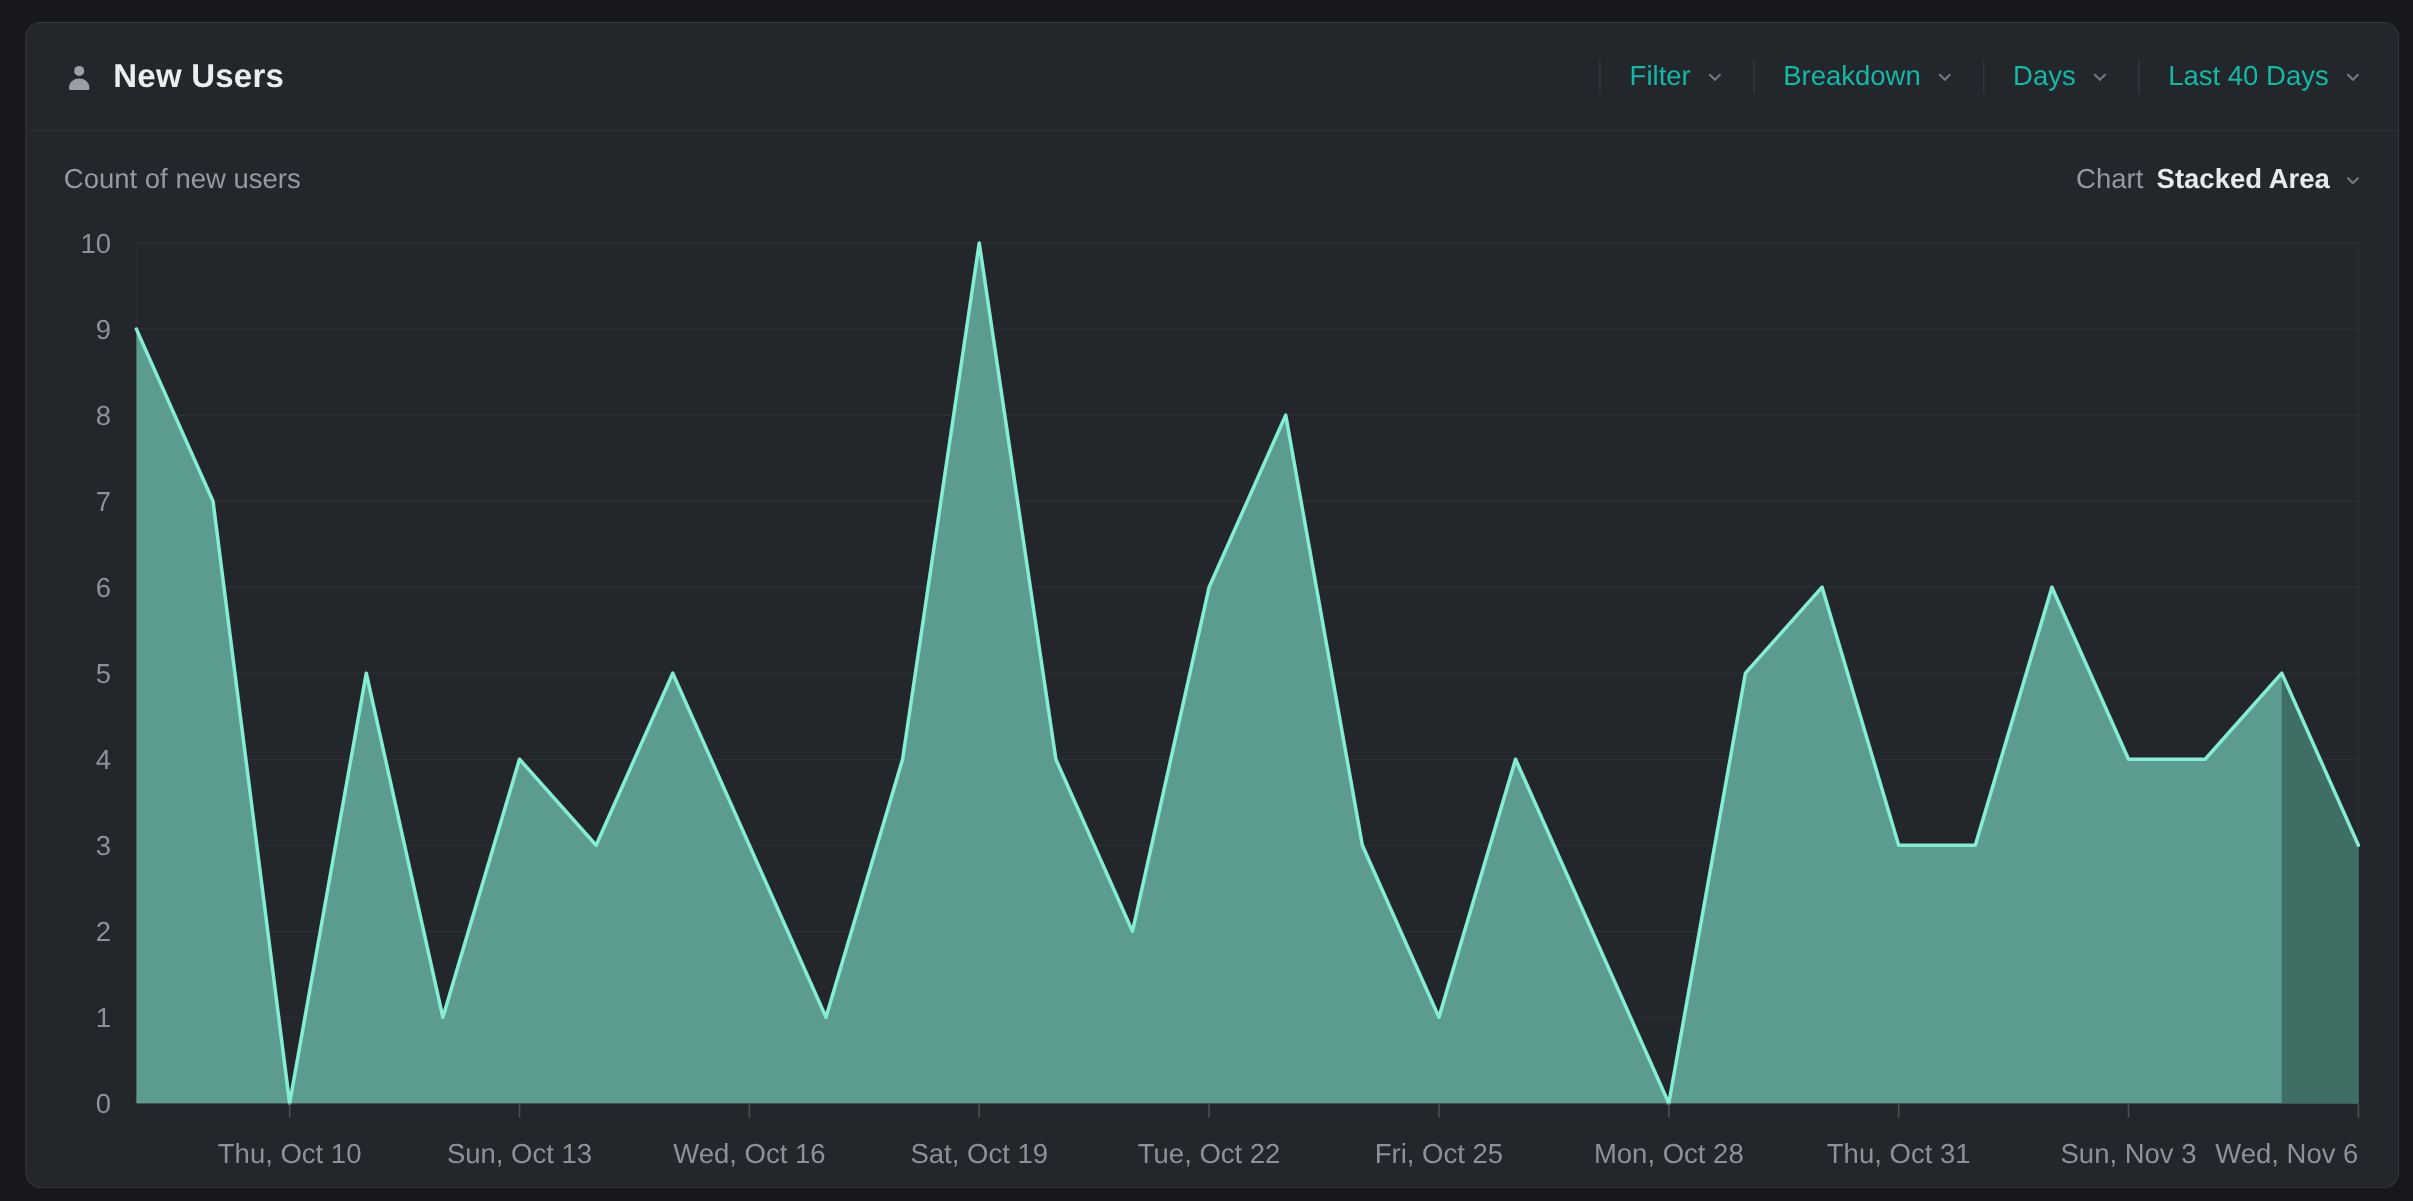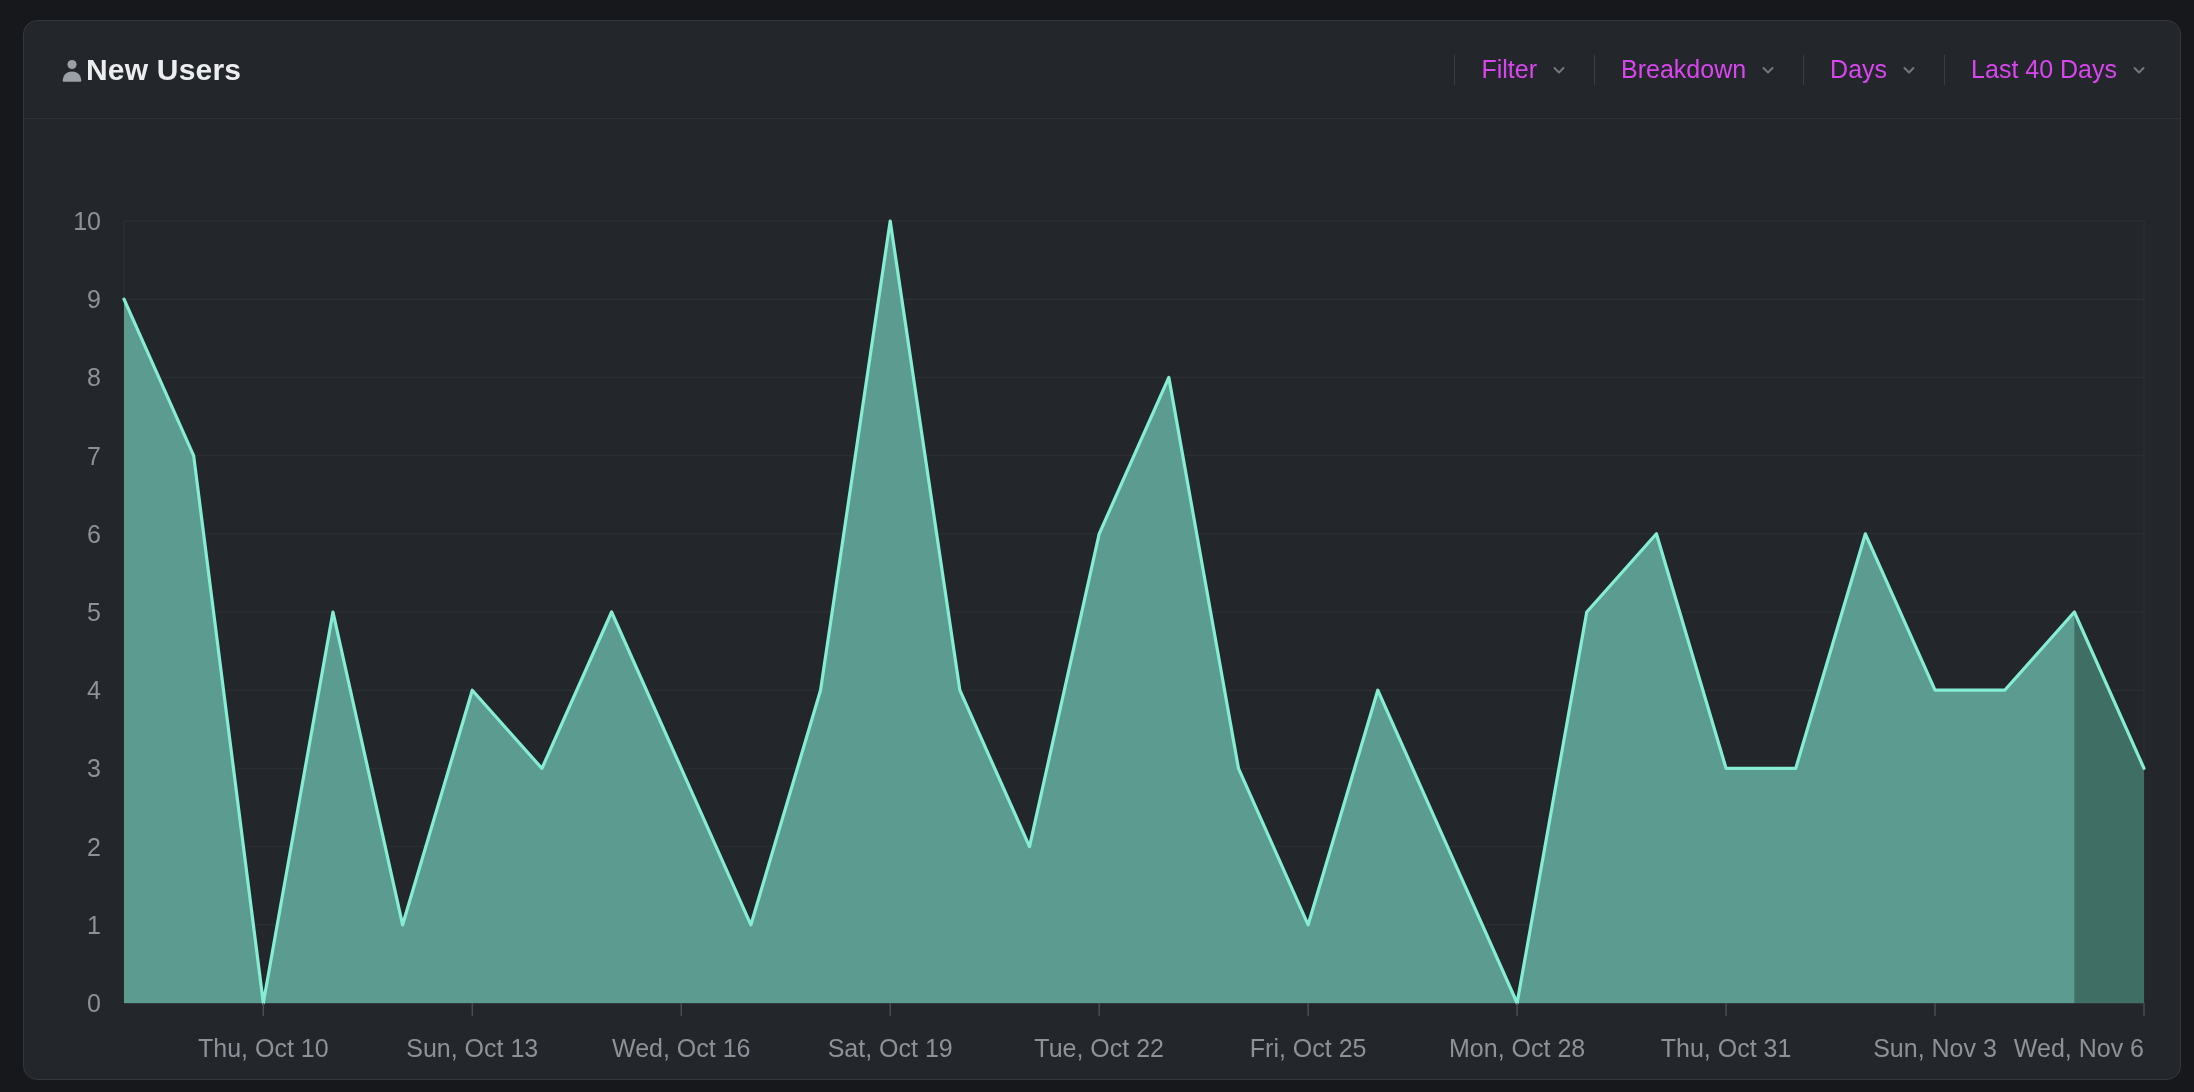--- a/index.html
+++ b/index.html
@@ -1,22 +1,22 @@
 <!DOCTYPE html>
 <html><head>
 <meta charset="utf-8">
 <style>
   html,body{margin:0;padding:0}
   body{width:2194px;height:1092px;background:#17181c;font-family:"Liberation Sans",sans-serif;position:relative;overflow:hidden}
   .card{position:absolute;left:23px;top:20px;width:2158px;height:1060px;background:#23262b;border:1px solid #33363c;border-radius:14px;box-sizing:border-box}
   .card-header{position:absolute;top:0;left:0;right:0;height:98px;display:flex;align-items:center;padding:0 32px 0 34px;box-sizing:border-box;border-bottom:1px solid #2e3136}
-  .title-group{display:flex;align-items:center;}
+  .title-group{display:flex;align-items:center;gap:17px}
   .page-title{font-size:30px;font-weight:bold;color:#ecedee;letter-spacing:.2px}
   .controls{margin-left:auto;display:flex;align-items:center}
-  .control{display:flex;align-items:center;gap:13px;padding:0 26px;color:#d946ef;font-size:25px;cursor:pointer;white-space:nowrap}
+  .control{display:flex;align-items:center;gap:13px;padding:0 26px;color:#14b8a6;font-size:25px;cursor:pointer;white-space:nowrap}
   .control:last-child{padding-right:0}
   .sep{width:1px;height:30px;background:#3a3d43}
   .chart-subheader{position:absolute;top:128px;left:34px;right:32px;display:flex;align-items:center;justify-content:space-between;font-size:25px;color:#96999f;z-index:2}
   .chart-type{display:flex;align-items:center;gap:12px;cursor:pointer}
   .chart-type .ct-value{color:#e9eaec;font-weight:bold}
   .chart-svg{position:absolute;left:0;top:98px}
   .chev{flex:0 0 auto}
 </style>
 </head>
 <body>
@@ -57,20 +57,30 @@
       <div class="sep"></div>
       <div class="control">
         <span>Last 40 Days</span>
         <svg class="chev" width="18" height="18" viewBox="0 0 18 18">
             <path d="M4.5 7 L9 11.5 L13.5 7" fill="none" stroke="#74777d" stroke-width="2" stroke-linecap="round" stroke-linejoin="round"></path>
           </svg>
       </div>
     </div>
   </div>
 
+  <div class="chart-subheader">
+    <div>Count of new users</div>
+    <div class="chart-type">
+      <span>Chart</span>
+      <span class="ct-value">Stacked Area</span>
+      <svg class="chev" width="18" height="18" viewBox="0 0 18 18">
+          <path d="M4.5 7 L9 11.5 L13.5 7" fill="none" stroke="#74777d" stroke-width="2" stroke-linecap="round" stroke-linejoin="round"></path>
+        </svg>
+    </div>
+  </div>
 
   <svg class="chart-svg" width="2156" height="960" viewBox="0 0 2156 960">
       <line x1="100" y1="884" x2="2120" y2="884" stroke="#3a3d43" stroke-width="1.5"></line>
       <text x="77" y="893" text-anchor="end" fill="#8e9197" font-size="25" font-family="&quot;Liberation Sans&quot;,sans-serif">0</text>
       <line x1="100" y1="805.8" x2="2120" y2="805.8" stroke="#2b2e33" stroke-width="1.5"></line>
       <text x="77" y="814.8" text-anchor="end" fill="#8e9197" font-size="25" font-family="&quot;Liberation Sans&quot;,sans-serif">1</text>
       <line x1="100" y1="727.6" x2="2120" y2="727.6" stroke="#2b2e33" stroke-width="1.5"></line>
       <text x="77" y="736.6" text-anchor="end" fill="#8e9197" font-size="25" font-family="&quot;Liberation Sans&quot;,sans-serif">2</text>
       <line x1="100" y1="649.4" x2="2120" y2="649.4" stroke="#2b2e33" stroke-width="1.5"></line>
       <text x="77" y="658.4" text-anchor="end" fill="#8e9197" font-size="25" font-family="&quot;Liberation Sans&quot;,sans-serif">3</text>

